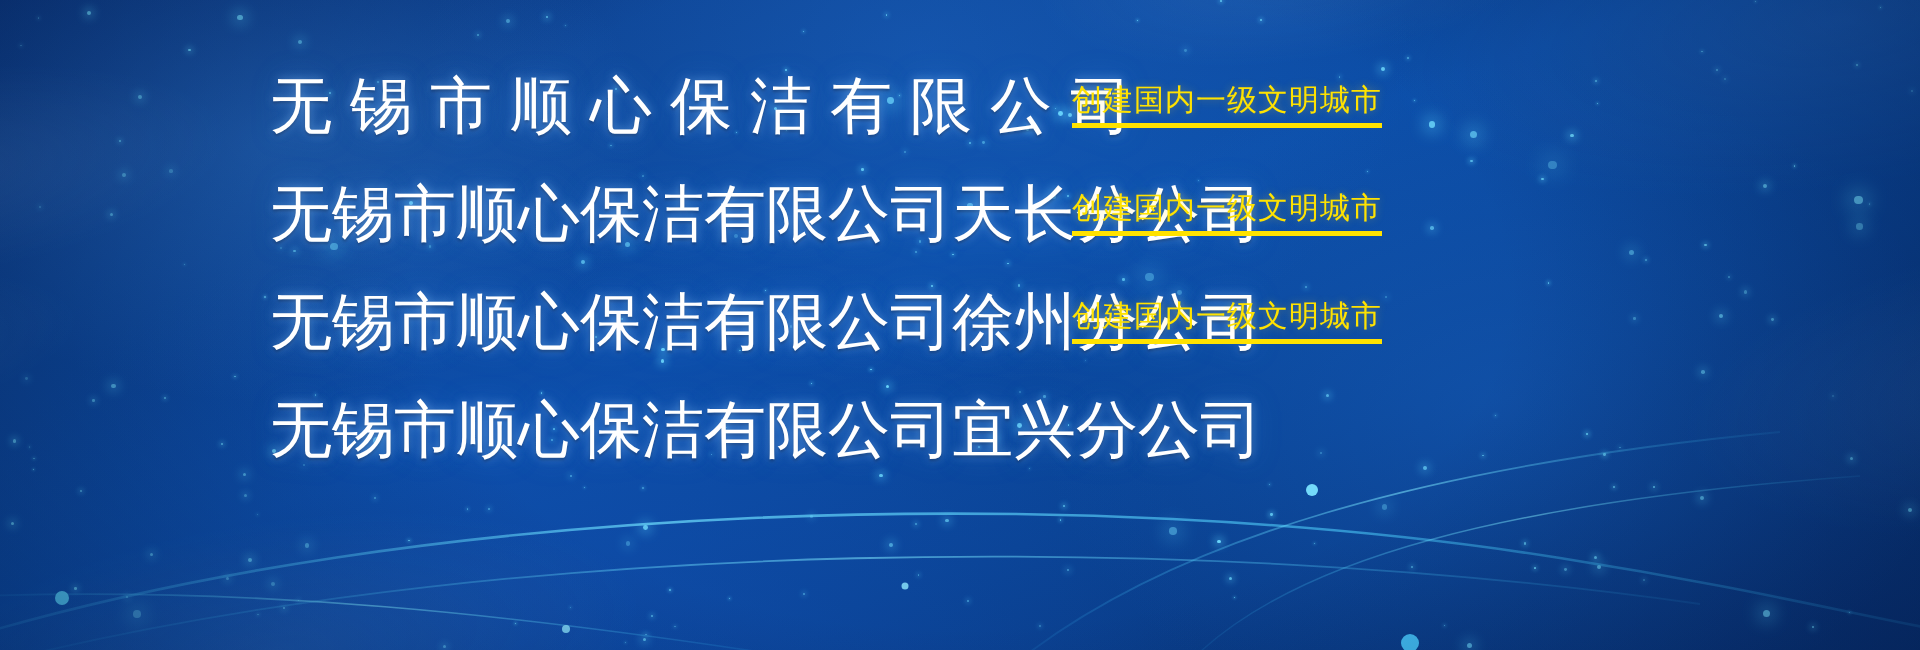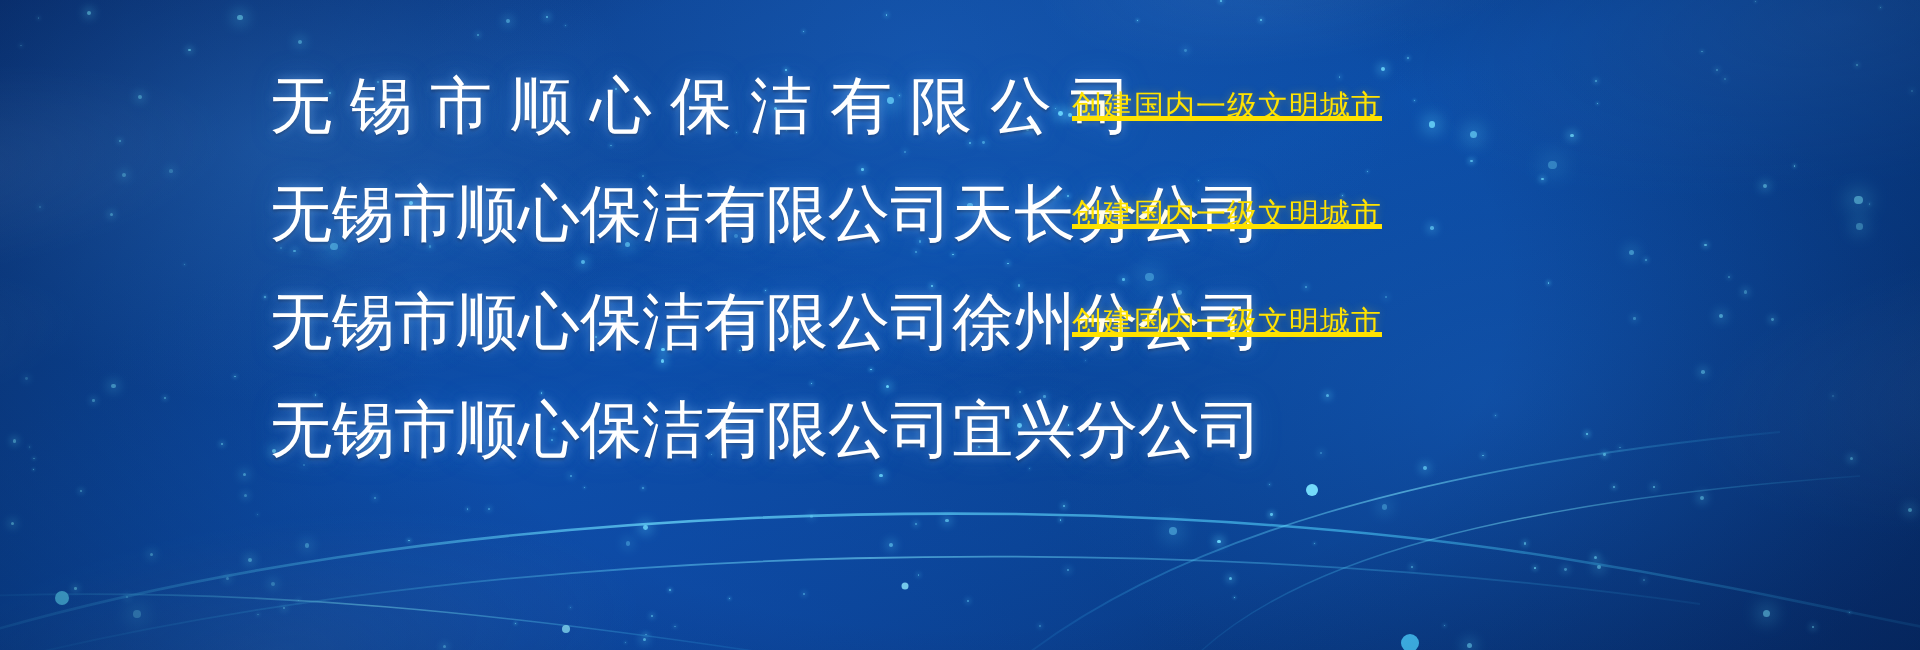--- a/index.html
+++ b/index.html
@@ -100,20 +100,21 @@
   .row-title.spaced { letter-spacing: 18px; }
 
   .row-tag {
     margin-left: 22px;
     position: relative;
     color: #ffe200;
     font-size: 30px;
     line-height: 1;
     letter-spacing: 1px;
     white-space: nowrap;
+    padding-bottom: 13px;
     text-shadow: 0 0 8px rgba(255,220,40,0.35);
   }
   .row-tag::after {
     content: "";
     position: absolute;
     left: 0; right: 0; bottom: 0;
     height: 5px;
     background: #ffe200;
   }
 </style>

